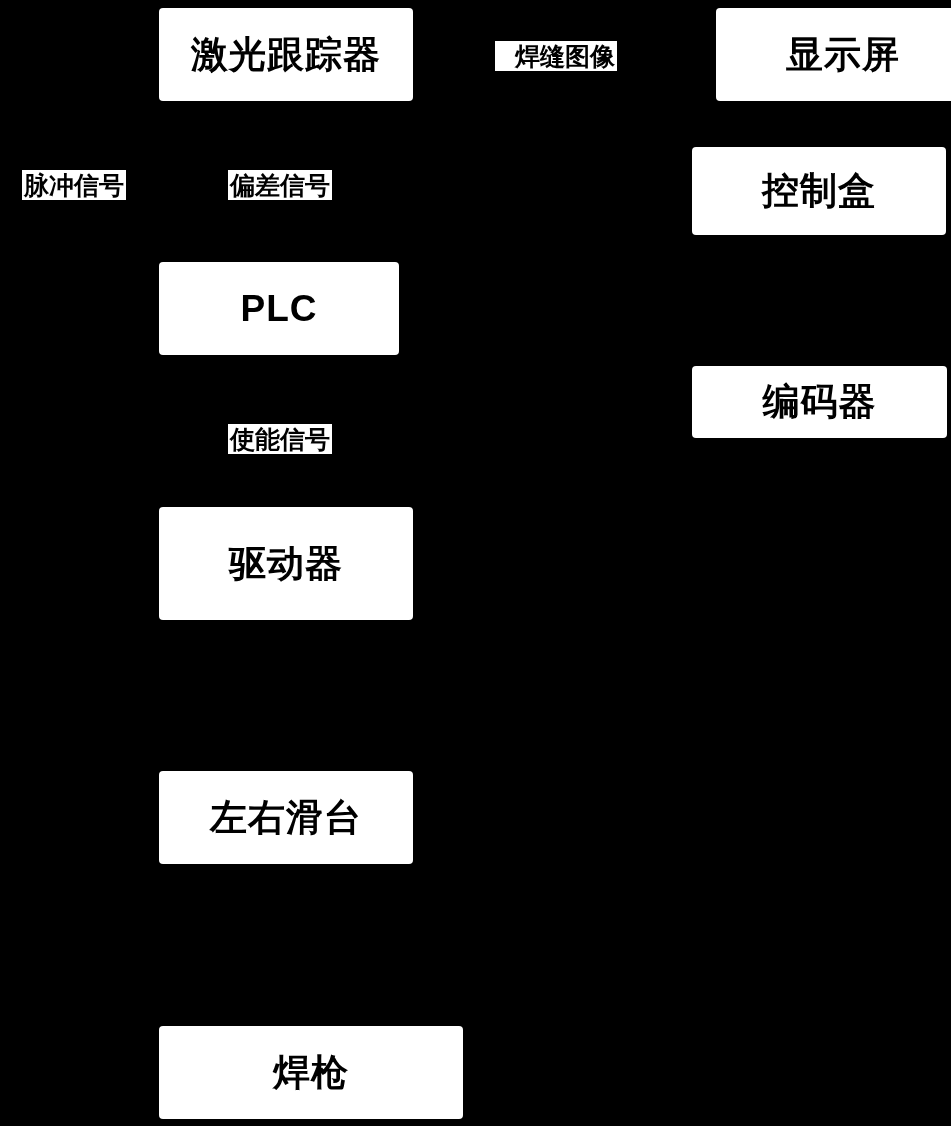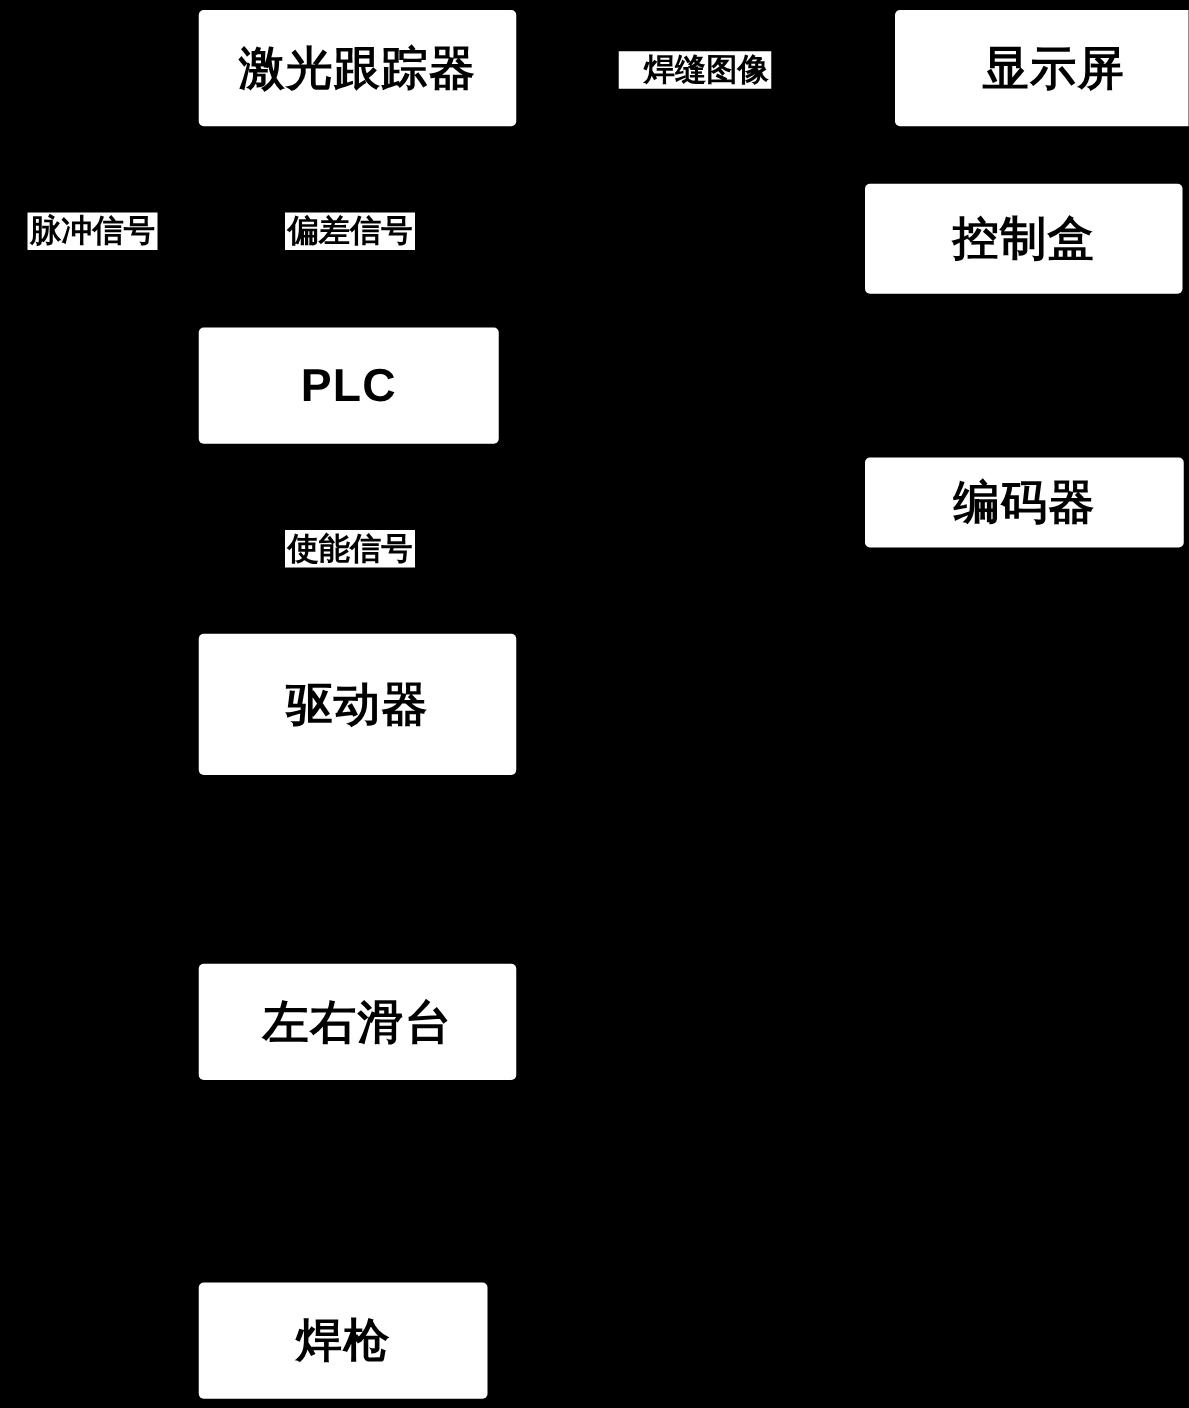--- a/index.html
+++ b/index.html
@@ -68,21 +68,21 @@
   </div>
 
   <div class="node" style="left:159px; top:507px;  width:254px; height:113px;">
     <span>驱动器</span>
   </div>
 
   <div class="node" style="left:159px; top:771px;  width:254px; height:93px;">
     <span>左右滑台</span>
   </div>
 
-  <div class="node" style="left:159px; top:1026px; width:231px; height:93px;">
+  <div class="node" style="left:159px; top:1026px; width:304px; height:93px;">
     <span>焊枪</span>
   </div>
 
   <div class="chip" style="left:495px; top:41px;padding-left:20px;">焊缝图像</div>
 
   <div class="chip" style="left:22px;  top:170px;">脉冲信号</div>
 
   <div class="chip" style="left:228px; top:170px;">偏差信号</div>
 
   <div class="chip" style="left:228px; top:424px;">使能信号</div>

